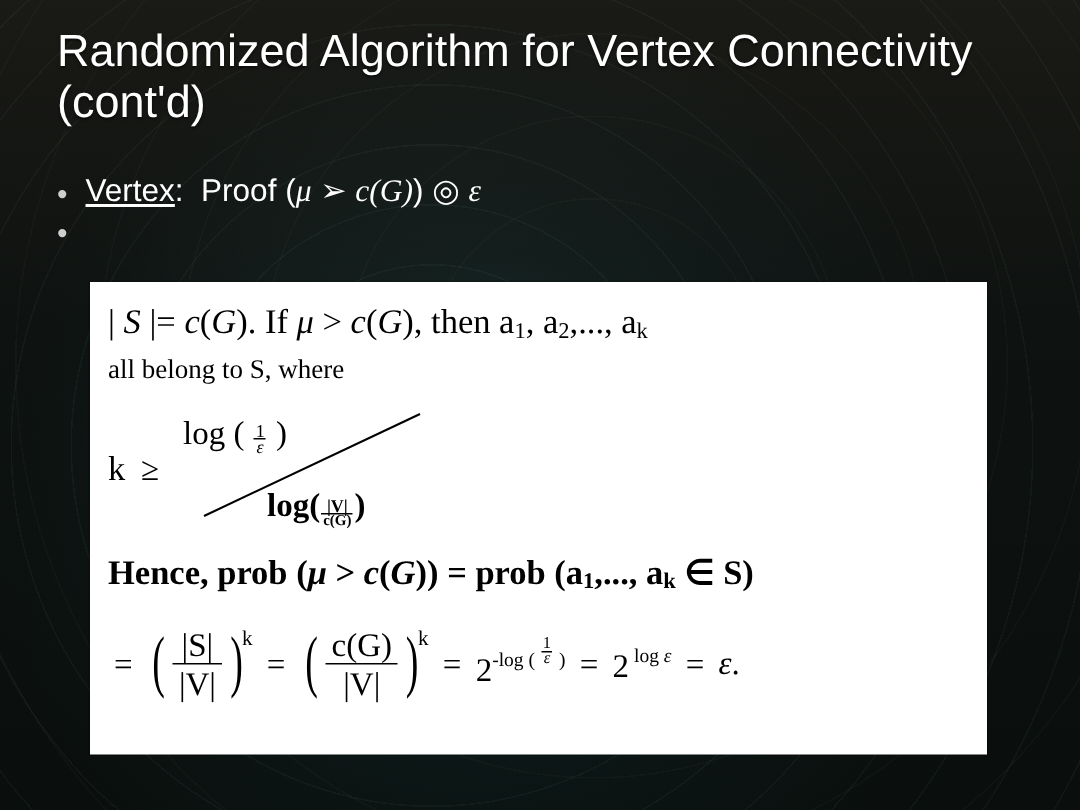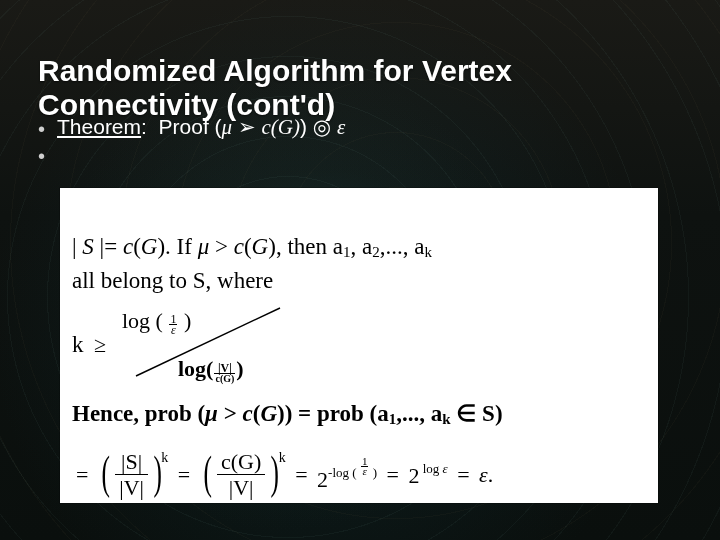--- a/index.html
+++ b/index.html
@@ -29,25 +29,24 @@
       repeating-radial-gradient(circle at 40% 55%, rgba(120,170,160,0.06) 0 1px, rgba(0,0,0,0) 1px 40px),
       repeating-radial-gradient(circle at 55% 45%, rgba(140,120,80,0.05) 0 1px, rgba(0,0,0,0) 1px 55px);
     pointer-events: none;
   }
   .title {
     position: absolute;
     left: 38px;
     top: 18px;
     right: 40px;
     font-size: 30px;
-    font-weight: 700;
+    font-weight: 400;
     line-height: 1.12;
     color: #ffffff;
     text-shadow: 0 1px 2px rgba(0,0,0,0.6);
-    margin-top: 36px;
   }
   .bullets {
     position: absolute;
     left: 38px;
     top: 115px;
     right: 40px;
     font-size: 21px;
     color: #ffffff;
   }
   .bullet {
@@ -78,34 +77,33 @@
     background: #ffffff;
     color: #000000;
     font-family: "Times New Roman", Times, serif;
     font-size: 22px;
     box-shadow: 0 0 0 1px rgba(0,0,0,0.2);
   }
   .formula-inner {
     position: relative;
     width: 100%;
     height: 100%;
-    margin-top: 32px;
   }
   .line1 {
     position: absolute;
     left: 12px;
     top: 14px;
     font-size: 23px;
   }
   .line1 .sub { font-size: 15px; vertical-align: -3px; }
   .line2 {
     position: absolute;
     left: 12px;
     top: 48px;
-    font-size: 23px;
+    font-size: 18px;
   }
   
   .kexpr {
     position: absolute;
     left: 12px;
     top: 86px;
     width: 280px;
     height: 78px;
   }
   .kexpr .k { position: absolute; left: 0; top: 26px; font-size: 23px; }
@@ -216,21 +214,21 @@
 </head>
 <body>
 
 <div class="slide">
 
   <div class="title">Randomized Algorithm for Vertex Connectivity (cont'd)</div>
 
   <div class="bullets">
     <div class="bullet">
       <span class="dot">•</span>
-      <span class="txt"><span class="underline">Theorem</span><span>:  Proof (</span><span class="math-i">μ</span><span class="sym"> ➢ </span><span class="math-i">c(</span><span class="math-i">G</span><span class="math-i">)</span><span>) </span><span class="sym">◎ </span><span class="math-i">ε</span></span>
+      <span class="txt"><span class="underline">Vertex</span><span>:  Proof (</span><span class="math-i">μ</span><span class="sym"> ➢ </span><span class="math-i">c(</span><span class="math-i">G</span><span class="math-i">)</span><span>) </span><span class="sym">◎ </span><span class="math-i">ε</span></span>
     </div>
     <div class="bullet">
       <span class="dot">•</span>
     </div>
   </div>
 
   <div class="formula-box">
     <div class="formula-inner">
 
       <div class="line1">

